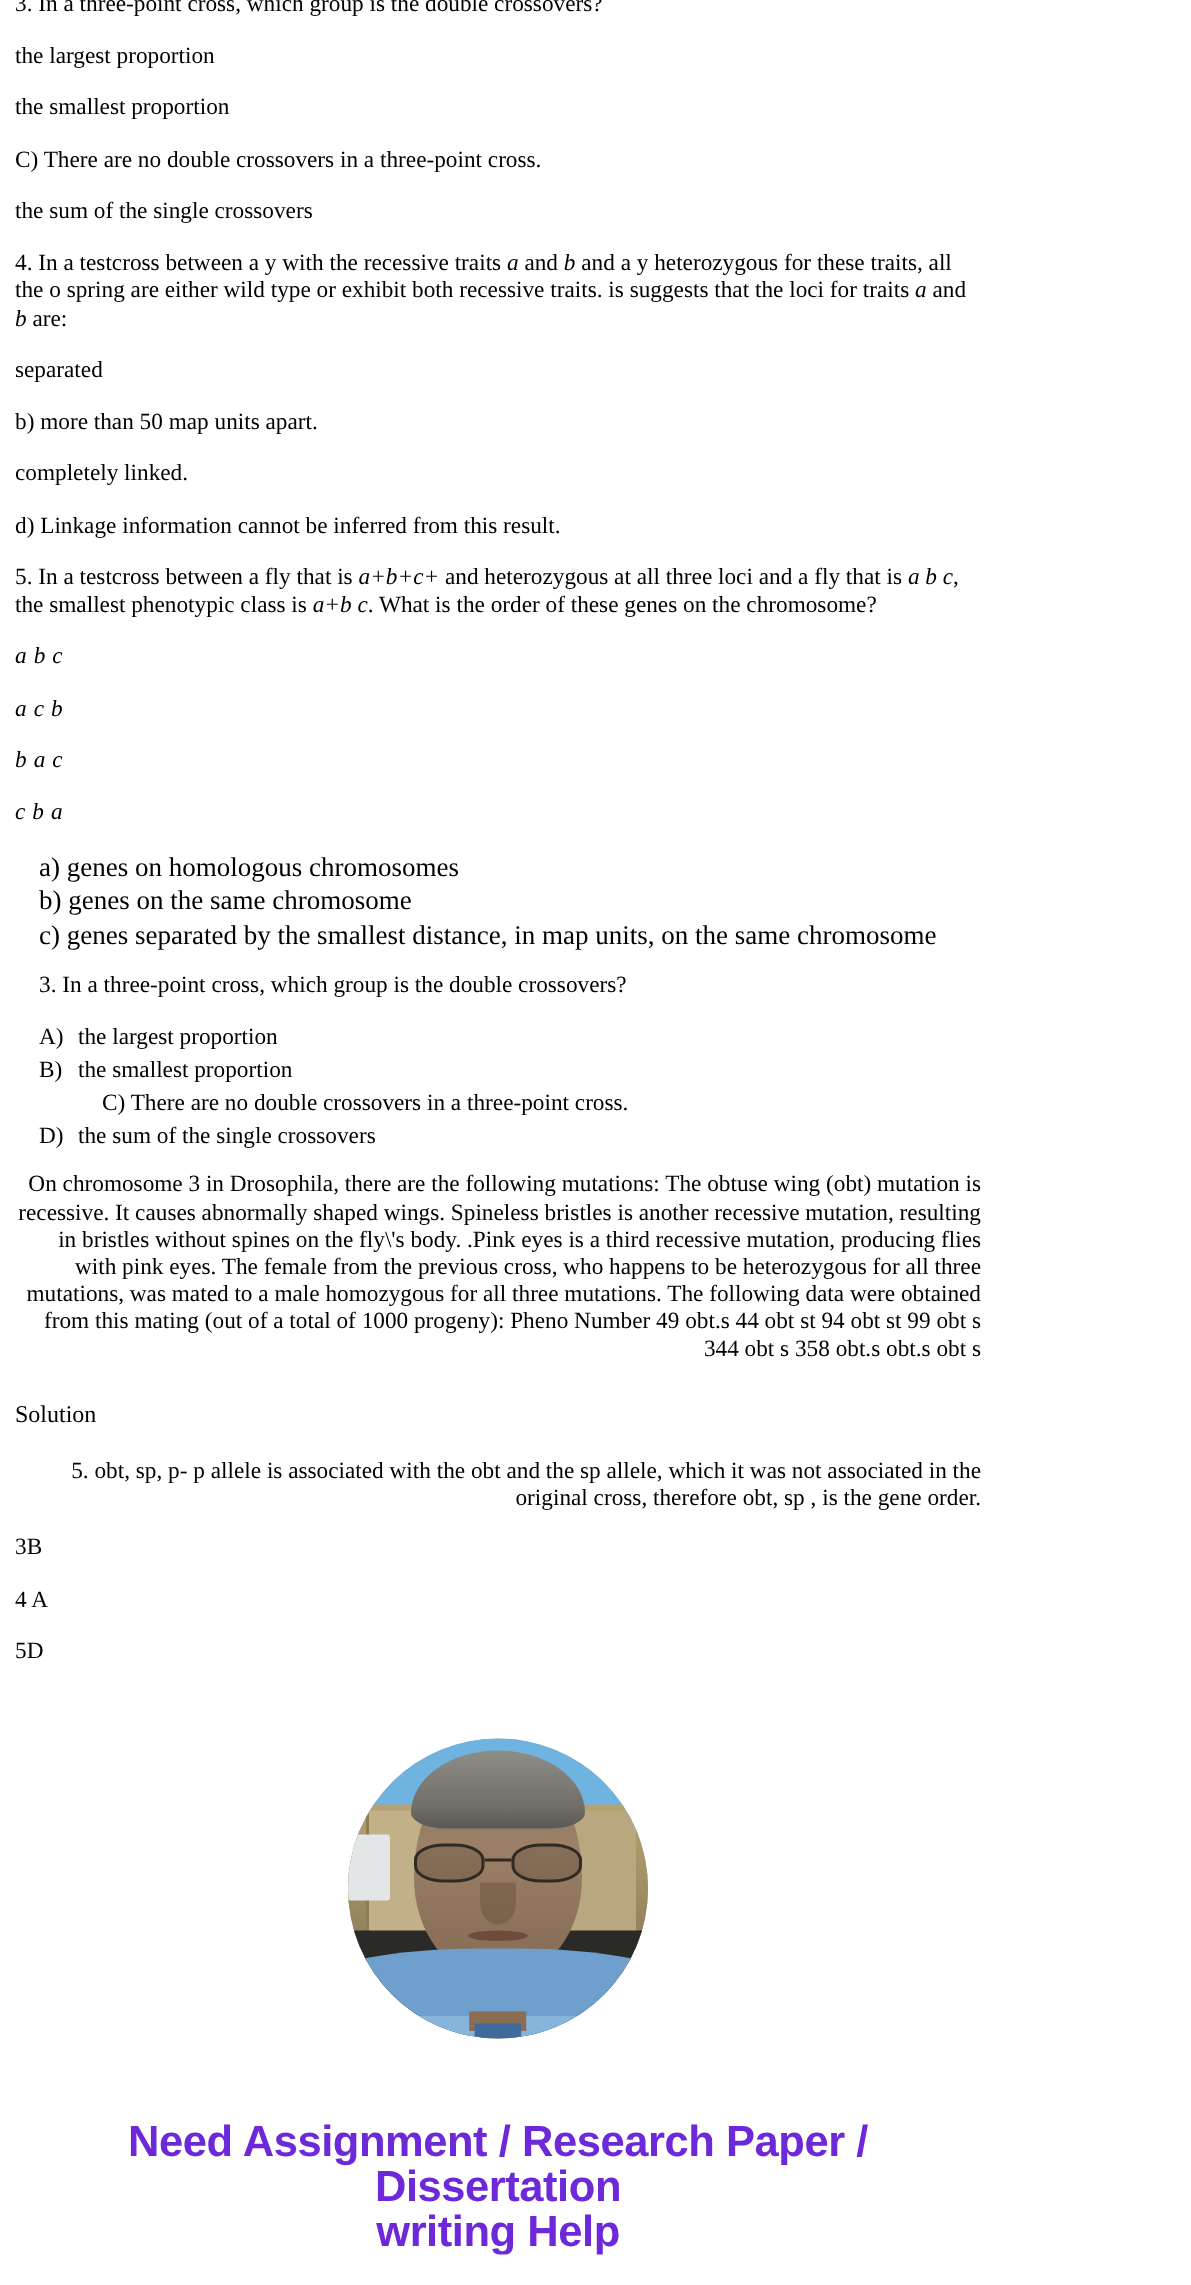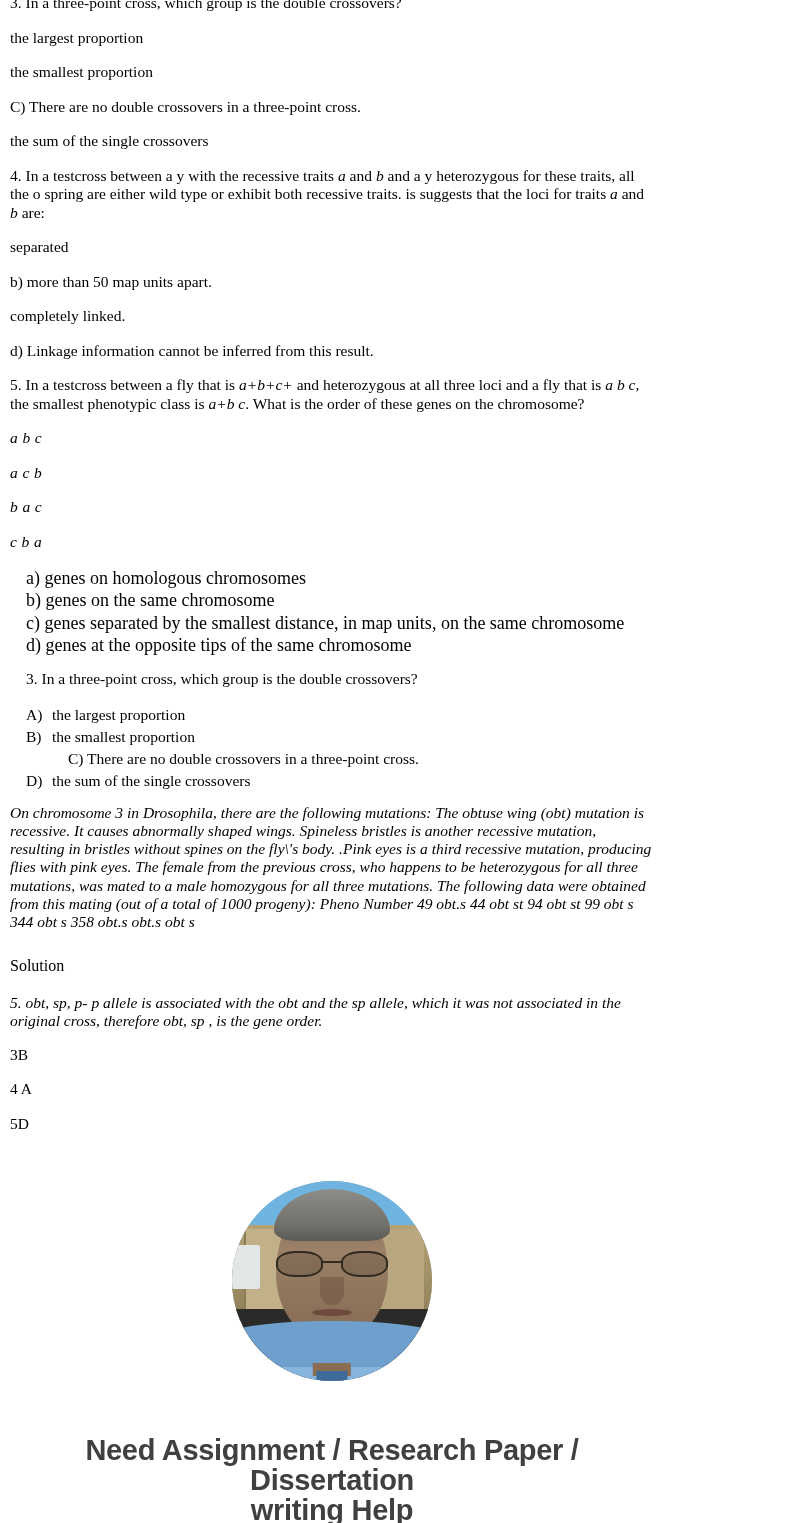--- a/index.html
+++ b/index.html
@@ -75,22 +75,21 @@
     text-align: left;
   }
   .opt-upper .opt-row.inline-c {
     padding-left: 42px;
   }
   
   p.body-long {
     font-size: 15.5px;
     line-height: 18.2px;
     margin: 0 0 15px 0;
-    text-align: left;
-    font-style: italic;
+    text-align: right;
   }
   
   h2.solution {
     font-size: 16px;
     line-height: 22px;
     font-weight: normal;
     margin: 24px 0 17px 0;
   }
   
   .portrait-wrap {
@@ -256,21 +255,21 @@
     width: 13%;
     height: 16%;
     background: #3f6b9c;
   }
   
   .promo {
     margin-top: 54px;
     text-align: center;
     font-family: "Liberation Sans", "DejaVu Sans", sans-serif;
     font-weight: bold;
-    color: #404040;
+    color: #6d28d9;
     font-size: 29px;
     line-height: 30px;
     letter-spacing: -0.3px;
   }
   .promo .line2 {
     display: block;
   }
   .promo .line3 {
     display: block;
     margin-top: 1px;
@@ -299,21 +298,20 @@
 
   <p class="gene">a b c</p>
   <p class="gene">a c b</p>
   <p class="gene">b a c</p>
   <p class="gene">c b a</p>
 
   <div class="opt-lower">
     <div class="opt-row">a) genes on homologous chromosomes</div>
     <div class="opt-row">b) genes on the same chromosome</div>
     <div class="opt-row">c) genes separated by the smallest distance, in map units, on the same chromosome</div>
-    <div class="opt-row">d) genes at the opposite tips of the same chromosome</div>
   </div>
 
   <p class="q-indent">3. In a three-point cross, which group is the double crossovers?</p>
 
   <div class="opt-upper">
     <div class="opt-row">
         <span class="marker">A)</span>
         <span>the largest proportion</span>
       </div>
     <div class="opt-row">

